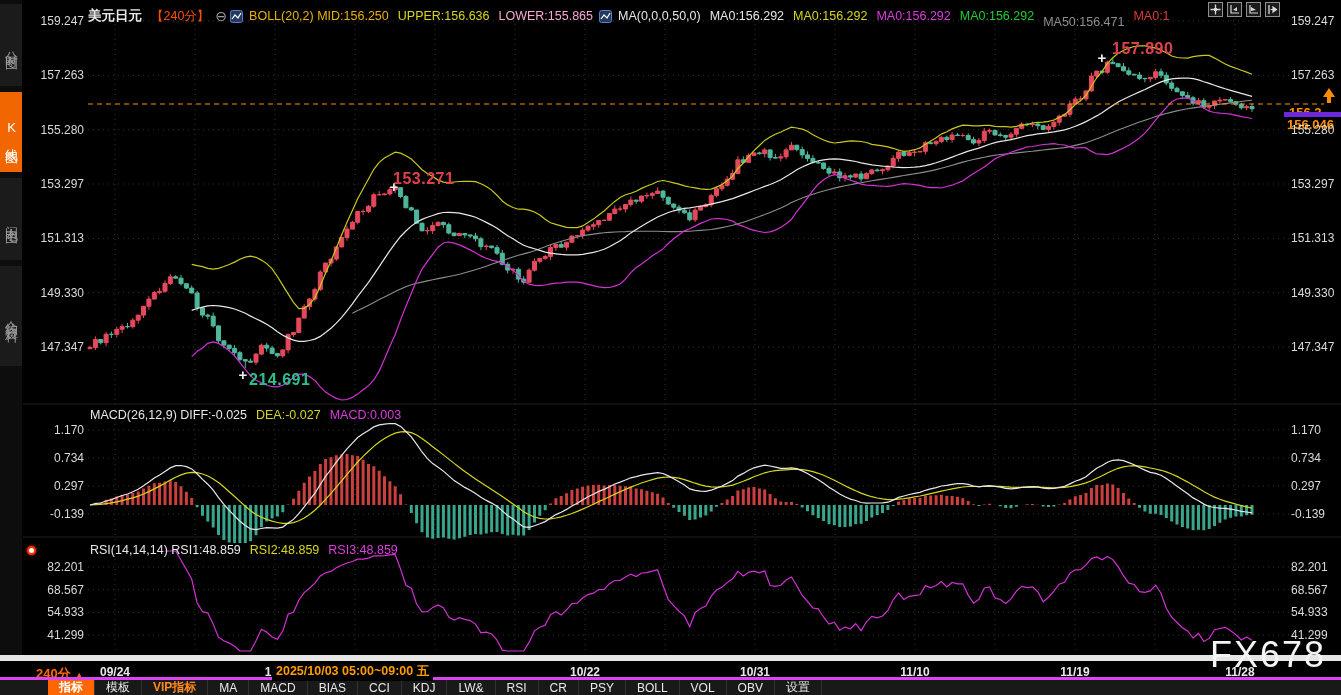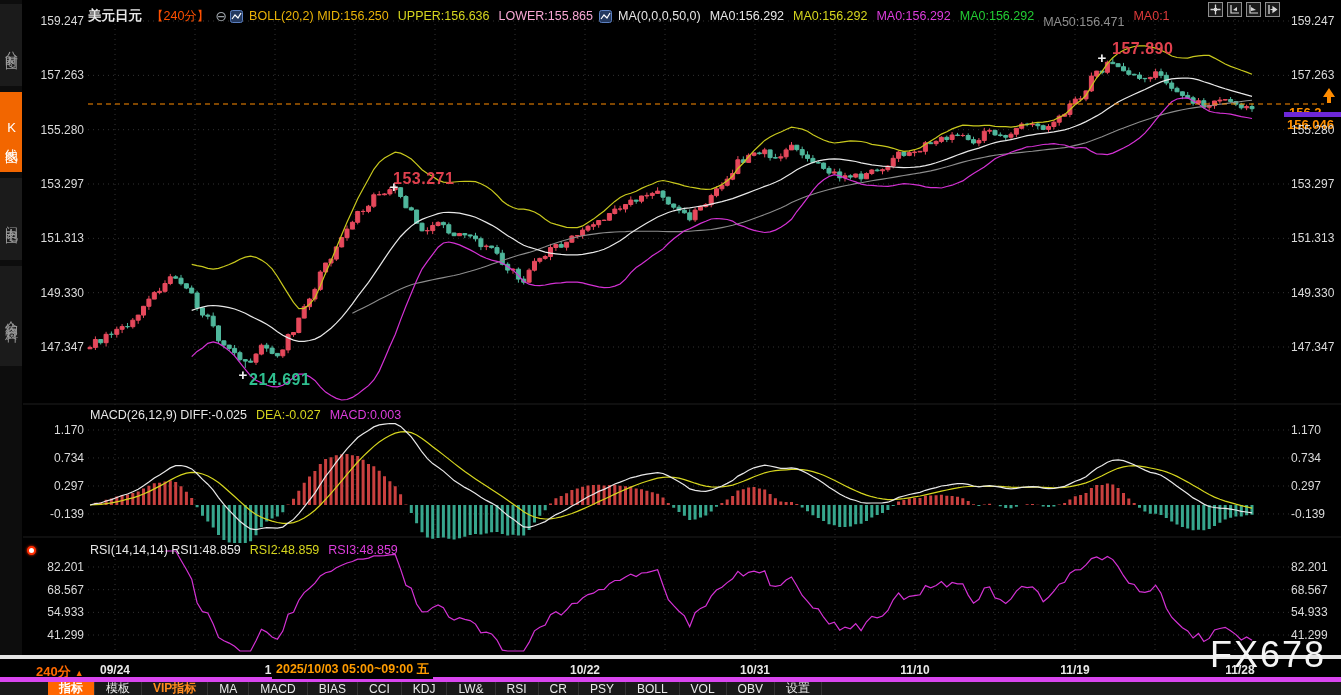--- a/index.html
+++ b/index.html
@@ -30,28 +30,28 @@
   .cross{position:absolute;color:#f0f0f0;font-size:15px;font-weight:700;transform:translate(-50%,-50%);line-height:1;}
   
   #cp-partial{position:absolute;left:1289px;top:105px;height:8px;overflow:hidden;color:#ff9000;font-size:13px;font-weight:700;}
   #cp-tag{position:absolute;left:1284px;top:112px;width:57px;height:16px;background:#000;border-top:5px solid #6d28d9;
           color:#ff9000;font-size:13px;font-weight:700;line-height:16px;padding-left:3px;box-sizing:border-box;}
   
   #winbtns{position:absolute;left:1208px;top:2px;display:flex;gap:4px;}
   .wbtn{width:15px;height:15px;background:#1a1a1a;border:1px solid #8f8f8f;box-sizing:border-box;
         display:flex;align-items:center;justify-content:center;cursor:pointer;}
   
-  #datestrip{position:absolute;left:0;top:655px;width:1341px;height:22px;background:#000;border-top:4px solid #e5e5e5;}
+  #datestrip{position:absolute;left:0;top:655px;width:1341px;height:22px;background:#000;border-top:6px solid #e5e5e5;}
   .dlab{position:absolute;top:4px;transform:translateX(-50%);color:#e8e8e8;font-size:12px;font-weight:700;white-space:nowrap;}
   #period{position:absolute;left:36px;top:4px;color:#ff6a00;font-size:13px;font-weight:700;cursor:pointer;}
   #period .arr{font-size:9px;margin-left:4px;}
   #dtooltip{position:absolute;left:272px;top:1px;height:19px;line-height:19px;background:#000;padding:0 4px;
             color:#ff9c00;font-size:12.5px;font-weight:700;white-space:nowrap;z-index:3;}
   
-  #toolbar{position:absolute;left:0;top:677px;width:1341px;height:18px;background:#191919;border-top:5px solid #d946ef;
+  #toolbar{position:absolute;left:0;top:677px;width:1341px;height:18px;background:#191919;border-top:3px solid #d946ef;
            display:flex;align-items:stretch;padding-left:48px;box-sizing:border-box;}
   .titem{display:flex;align-items:center;padding:0 11px;color:#e8e8e8;font-size:12px;border-left:1px solid #333;cursor:pointer;white-space:nowrap;}
   .titem:last-child{border-right:1px solid #333;}
   .titem.active{background:#ff6600;color:#fff;border-left:none;font-weight:700;}
   .titem.accent{color:#ff8a1e;font-weight:700;}
   
   #watermark{position:absolute;left:1210px;top:634px;font-size:36px;color:#f4f4f4;letter-spacing:2px;z-index:4;}
   
   #reddot{position:absolute;left:27px;top:546px;width:5px;height:5px;border-radius:50%;
           background:#fff;border:2px solid #ff2d00;box-shadow:0 0 3px #ff2d00;}

